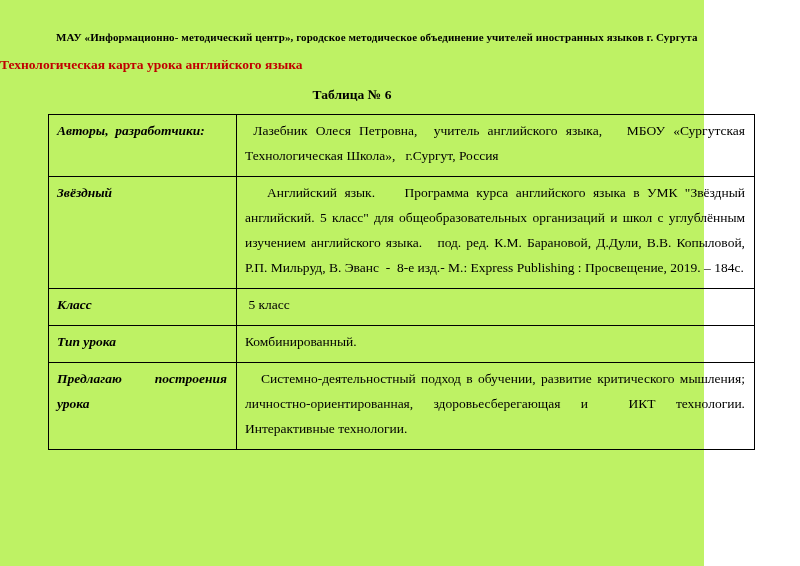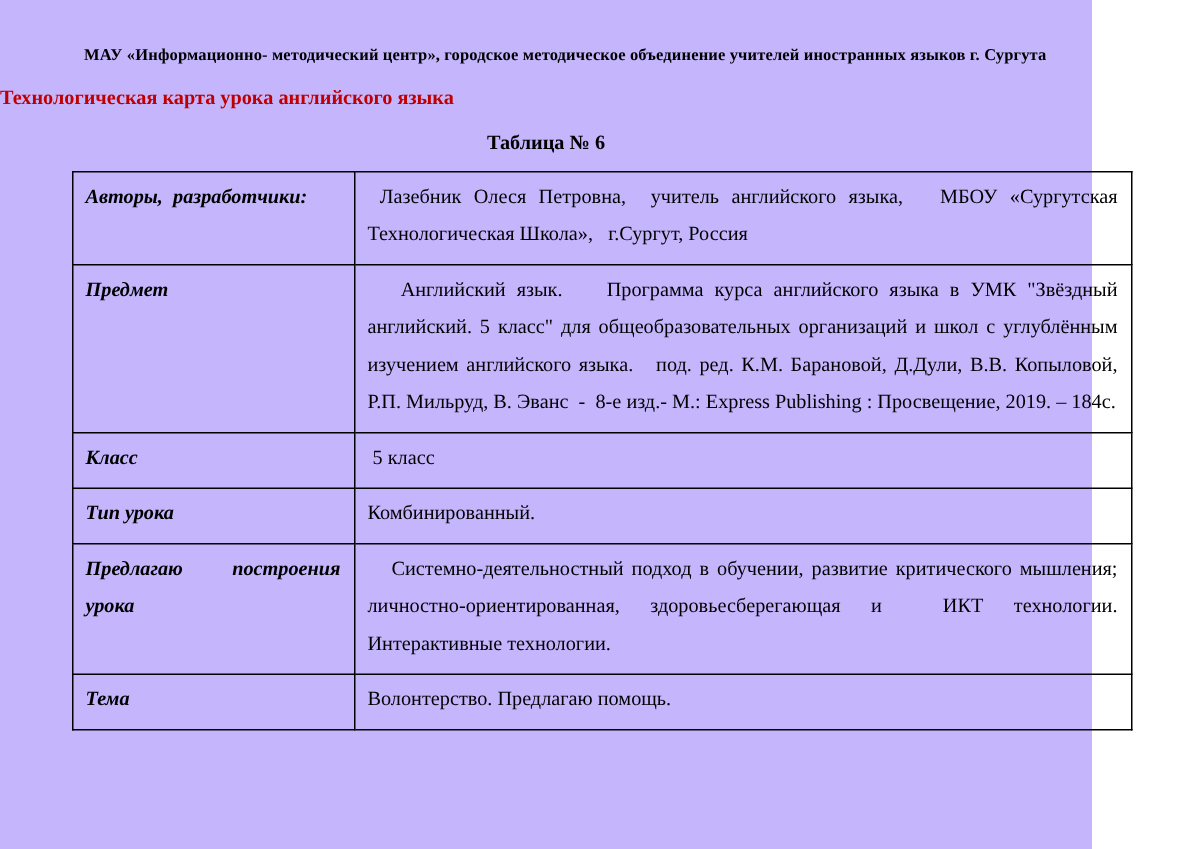--- a/index.html
+++ b/index.html
@@ -9,22 +9,21 @@
     width: 800px;
     height: 566px;
     overflow: hidden;
     font-family: "Liberation Serif", serif;
     color: #000000;
   }
   .page {
     position: relative;
     width: 704px;
     height: 566px;
-    background: #c4b5fd;
-    padding-left: 24px;
+    background: #bef264;
   }
   .doc-header-line {
     position: absolute;
     top: 31px;
     left: 56px;
     right: 40px;
     font-size: 11px;
     font-weight: bold;
     letter-spacing: 0.1px;
     white-space: nowrap;
@@ -85,35 +84,31 @@
 
   <div class="doc-caption">Таблица № 6</div>
 
   <table class="lesson-table">
     <tbody>
       <tr>
         <td class="cell-label">Авторы,&nbsp; разработчики:</td>
         <td class="cell-value">&nbsp;Лазебник Олеся Петровна,&nbsp; учитель английского языка, &nbsp; МБОУ «Сургутская Технологическая Школа», &nbsp; г.Сургут, Россия</td>
       </tr>
       <tr>
-        <td class="cell-label">Предмет</td>
+        <td class="cell-label">Звёздный</td>
         <td class="cell-value">&nbsp;&nbsp;&nbsp;Английский язык. &nbsp;&nbsp; Программа курса английского языка в УМК "Звёздный английский. 5 класс" для общеобразовательных организаций и школ с углублённым изучением английского языка. &nbsp; под. ред. К.М. Барановой, Д.Дули, В.В. Копыловой, Р.П. Мильруд, В. Эванс &nbsp;- &nbsp;8-е изд.- М.: Express Publishing : Просвещение, 2019. – 184с.</td>
       </tr>
       <tr>
         <td class="cell-label">Класс</td>
         <td class="cell-value">&nbsp;5 класс</td>
       </tr>
       <tr>
         <td class="cell-label">Тип урока</td>
         <td class="cell-value">Комбинированный.</td>
       </tr>
       <tr>
         <td class="cell-label">Предлагаю построения урока</td>
         <td class="cell-value">&nbsp;&nbsp;&nbsp;Системно-деятельностный подход в обучении, развитие критического мышления; личностно-ориентированная, здоровьесберегающая и &nbsp;ИКТ технологии. Интерактивные технологии.</td>
       </tr>
-      <tr>
-        <td class="cell-label">Тема</td>
-        <td class="cell-value">Волонтерство. Предлагаю помощь.</td>
-      </tr>
     </tbody>
   </table>
 
 </div>
 
 </body></html>

